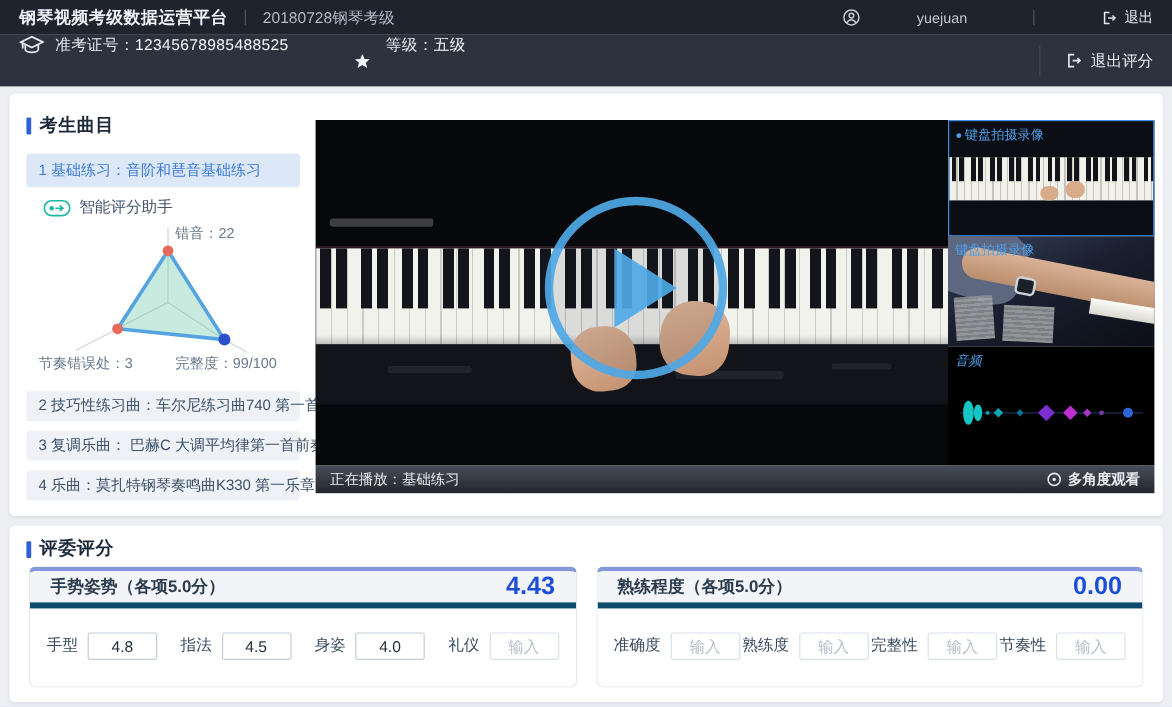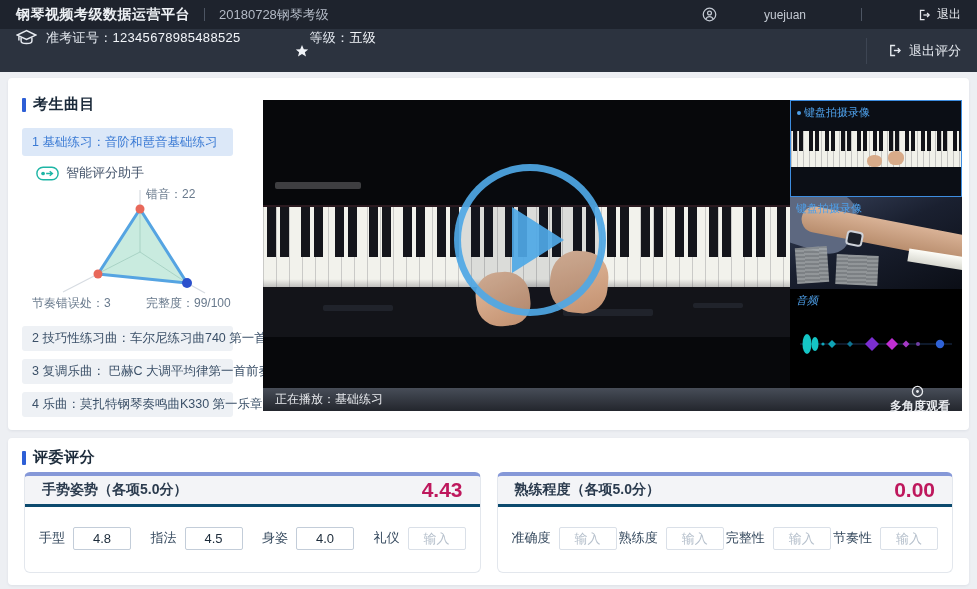--- a/index.html
+++ b/index.html
@@ -28,21 +28,21 @@
   
   .card { position:absolute; background:#fff; border-radius:4px; box-shadow:0 1px 3px rgba(20,30,50,.07); }
   .card1 { left:8px; top:78px; width:961px; height:352px; }
   .card2 { left:8px; top:438px; width:961px; height:147px; }
 
   .sec-title { position:absolute; display:flex; align-items:center; }
   .sec-bar { width:4px; height:14px; background:#2e5fd6; border-radius:1px; margin-right:7px; }
   .sec-text { font-size:15px; font-weight:bold; color:#1b2a3a; letter-spacing:.5px; }
 
   
-  .song-item { position:absolute; left:14px; width:211px; border-radius:3px; display:flex;
+  .song-item { position:absolute; left:14px; width:228px; border-radius:3px; display:flex;
                align-items:center; padding-left:10px; font-size:12.5px; cursor:pointer; white-space:nowrap; }
   .song-sel  { top:50px; height:28px; background:#dce8f8; color:#3a7ad4; }
   .song-2 { top:248px; } .song-3 { top:281px; } .song-4 { top:314px; }
   .song-n { height:25px; background:#eef1f5; color:#3b5068; }
 
   .assistant { position:absolute; left:28px; top:86px; display:flex; align-items:center; cursor:pointer; }
   .assistant-label { font-size:13px; color:#44546b; margin-left:7px; }
 
   .radar-wrap { position:absolute; left:22px; top:110px; width:214px; height:125px; }
   .radar-label { position:absolute; font-size:12px; color:#68798c; white-space:nowrap; }
@@ -86,30 +86,30 @@
   .sheet { position:absolute; background:repeating-linear-gradient(0deg,#a7abac 0 2px,#8e9294 2px 4px); opacity:.85; }
   .sheet1 { left:6px; top:50px; width:32px; height:36px; transform:rotate(-4deg); }
   .sheet2 { left:46px; top:58px; width:42px; height:30px; transform:rotate(3deg); }
   .keys-sliver { position:absolute; left:118px; top:56px; width:60px; height:13px; background:linear-gradient(#fdfdf8,#d8d8d0); transform:rotate(9deg); }
   .thumb3 { top:189px; height:99px; background:#000000;font-style:italic; }
   .wave { position:absolute; left:8px; top:40px; }
 
   .player-bar { position:absolute; left:0; top:288px; width:699px; height:23px;
                 background:linear-gradient(#474d58,#23262d); display:flex; align-items:center; padding:0 12px;
                 font-size:12px; color:#e9ebef; }
-  .pb-right { margin-left:auto; display:flex; align-items:center; font-weight:bold; cursor:pointer;flex-direction:column; }
+  .pb-right { margin-left:auto; display:flex; align-items:center; font-weight:bold; cursor:pointer; }
   .pb-right span { margin-left:5px; }
 
   
   .panels { position:absolute; left:16px; top:34px; width:929px; height:101px; display:flex; gap:16px; }
   .panel { flex:1; border:1px solid #e3e7ed; border-top:4px solid #8598d8; border-radius:6px; background:#fff; overflow:hidden; }
-  .panel-head { height:31px; background:#f3f4f7; border-bottom:3px solid #0c4a6e; display:flex; align-items:center;
+  .panel-head { height:31px; background:#f3f4f7; border-bottom:5px solid #0c4a6e; display:flex; align-items:center;
                 justify-content:space-between; padding:0 17px; }
   .panel-title { font-size:14px; font-weight:bold; color:#2b3b4e; }
-  .panel-score { font-size:21px; font-weight:bold; color:#be185d; }
+  .panel-score { font-size:21px; font-weight:bold; color:#1d4ed8; }
   .panel-body { height:62px; display:flex; align-items:center; justify-content:space-between; padding:0 14px; }
   .field { display:flex; align-items:center; }
   .field-label { font-size:13px; color:#35495e; margin-right:8px; white-space:nowrap; }
   .field input { width:58px; height:23px; border:1px solid #c3cdd9; border-radius:2px; text-align:center;
                  font-size:13px; color:#1c2b3a; outline:none; font-family:inherit; }
   .field input.empty { border-color:#dae0e8; }
   .field input::placeholder { color:#b6c0cc; }
 </style>
 </head>
 <body>
@@ -152,21 +152,21 @@
       </svg>
     </span>
     <span class="ib-text">
       <span>准考证号：</span><span class="ib-num">12345678985488525</span>
     </span>
     <span class="ib-star">
       <svg width="14" height="14" viewBox="0 0 24 24" fill="#f0f3f7">
         <polygon points="12,1.8 15.1,8.9 22.6,9.3 16.9,14.1 18.9,21.6 12,17.3 5.1,21.6 7.1,14.1 1.4,9.3 8.9,8.9"></polygon>
       </svg>
     </span>
-    <span class="ib-text" style="margin-left:1px">
+    <span class="ib-text" style="margin-left:13px">
       <span>等级：</span><span class="ib-num">五级</span>
     </span>
     <div class="ib-right">
       <span class="ib-div"></span>
       <span style="display:flex;align-items:center;cursor:pointer">
         <span style="display:flex">
           <svg width="15" height="15" viewBox="0 0 24 24" fill="none" stroke="#e6eaf0" stroke-width="2.2">
             <path d="M13 4H6v16h7"></path>
               <path d="M11 12h9.5"></path>
               <path d="M17.3 8.5 20.8 12l-3.5 3.5"></path>

